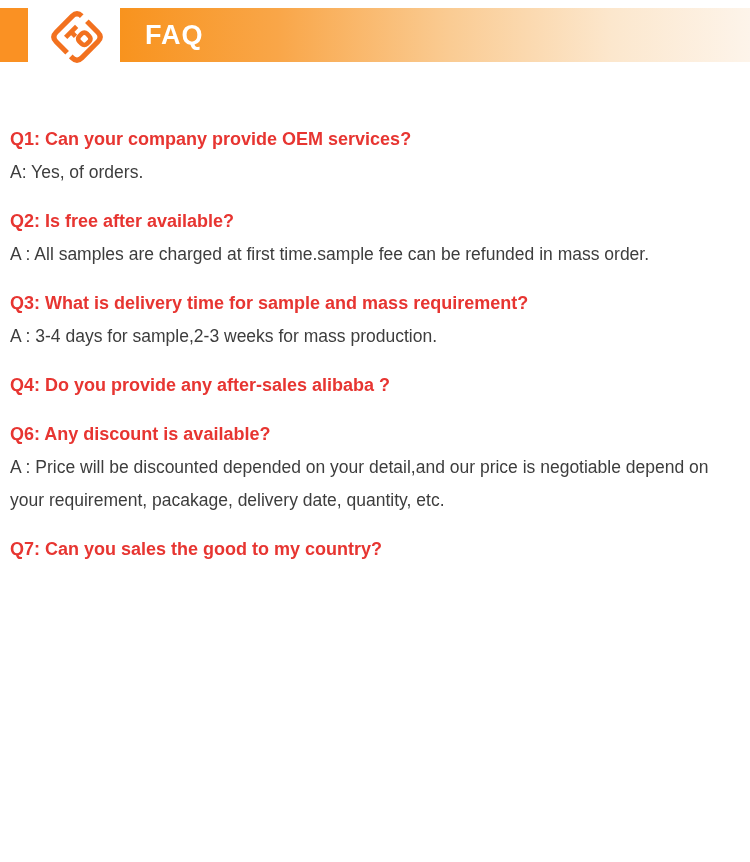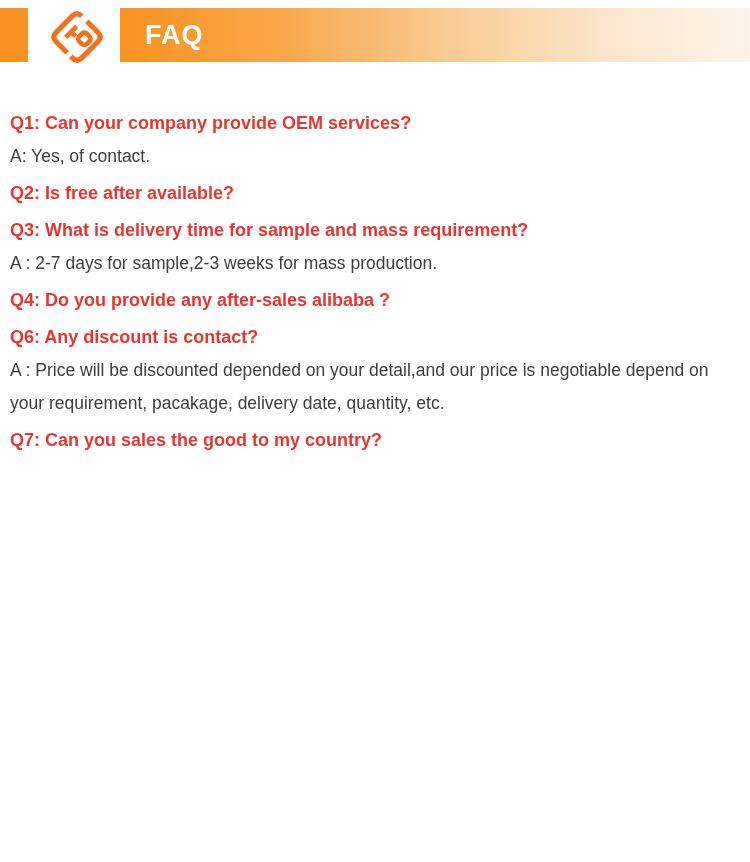--- a/index.html
+++ b/index.html
@@ -62,21 +62,21 @@
     font-size: 27px;
     font-weight: bold;
     letter-spacing: 1px;
     padding-left: 25px;
   }
   
   .content {
     padding: 37px 8px 0 10px;
   }
   .qa {
-    margin: 0 0 4px 0;
+    margin: 16px 0 4px 0;
   }
   .q {
     margin: 0;
     font-size: 18px;
     font-weight: bold;
     line-height: 33px;
     color: var(--question-red, #E73531);
   }
   .a {
     margin: 0;
@@ -111,39 +111,40 @@
 
     <div class="banner">
       <span class="banner-title">FAQ</span>
     </div>
   </div>
 
   <div class="content">
 
     <section class="qa">
       <h3 class="q">Q1: Can your company provide OEM services?</h3>
-      <p class="a">A: Yes, of contact.</p>
+      <p class="a">A: Yes, of orders.</p>
     </section>
 
     <section class="qa">
       <h3 class="q">Q2: Is free after available?</h3>
+      <p class="a">A : All samples are charged at first time.sample fee can be refunded in mass order.</p>
     </section>
 
     <section class="qa">
       <h3 class="q">Q3: What is delivery time for sample and mass requirement?</h3>
-      <p class="a">A : 2-7 days for sample,2-3 weeks for mass production.</p>
+      <p class="a">A : 3-4 days for sample,2-3 weeks for mass production.</p>
     </section>
 
     <section class="qa">
       <h3 class="q">Q4: Do you provide any after-sales alibaba ?</h3>
     </section>
 
 
     <section class="qa">
-      <h3 class="q">Q6: Any discount is contact?</h3>
+      <h3 class="q">Q6: Any discount is available?</h3>
       <p class="a">A : Price will be discounted depended on your detail,and our price is negotiable depend on
 your requirement, pacakage, delivery date, quantity, etc.</p>
     </section>
 
     <section class="qa">
       <h3 class="q">Q7: Can you sales the good to my country?</h3>
     </section>
 
   </div>
 </div>

